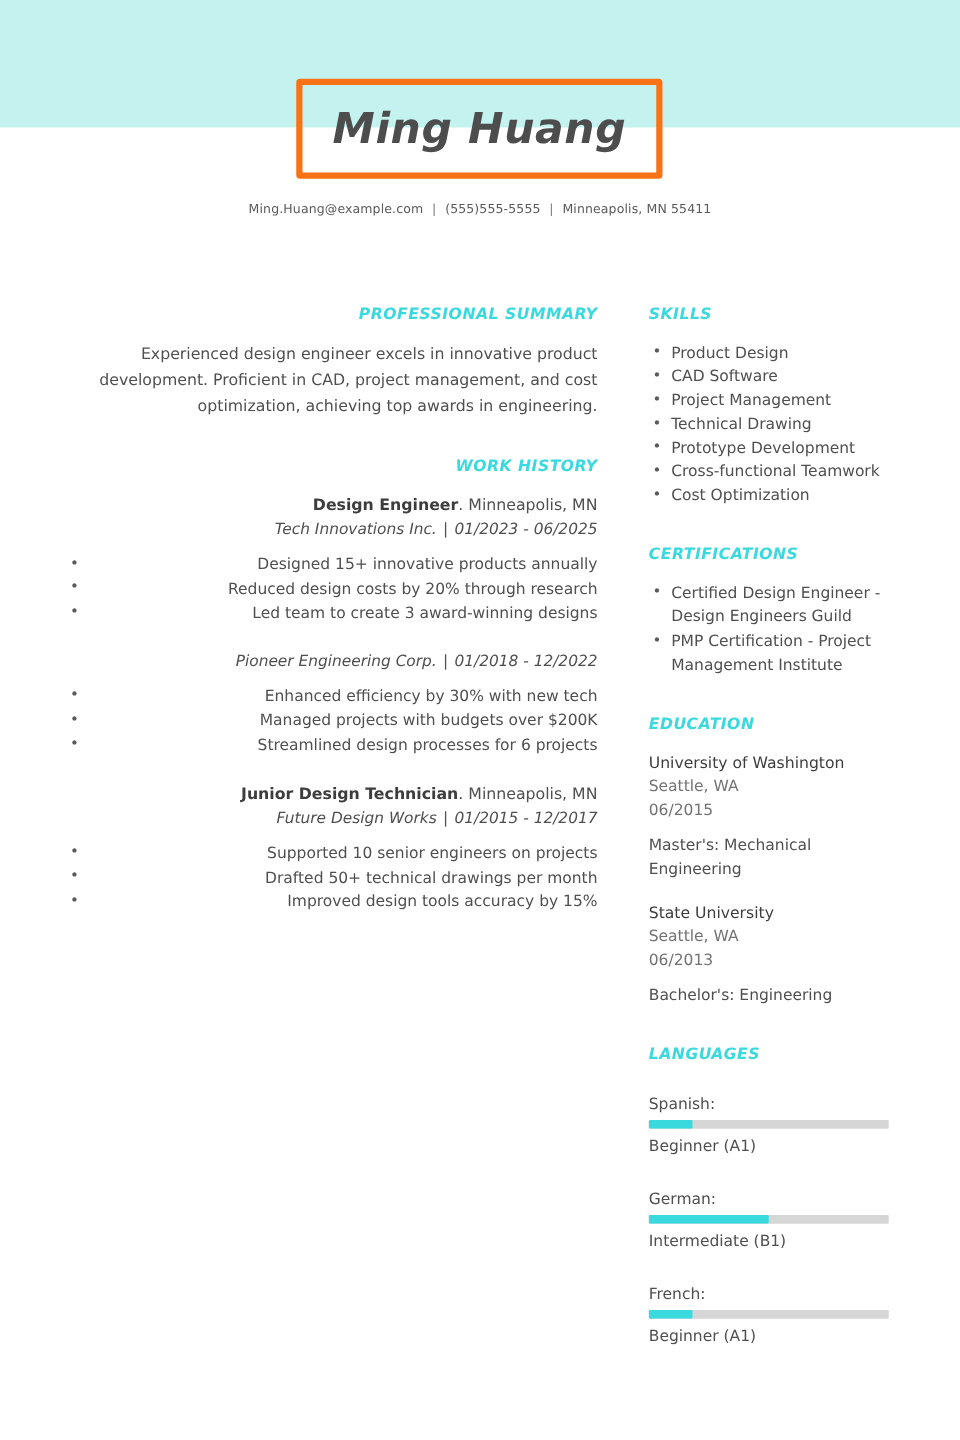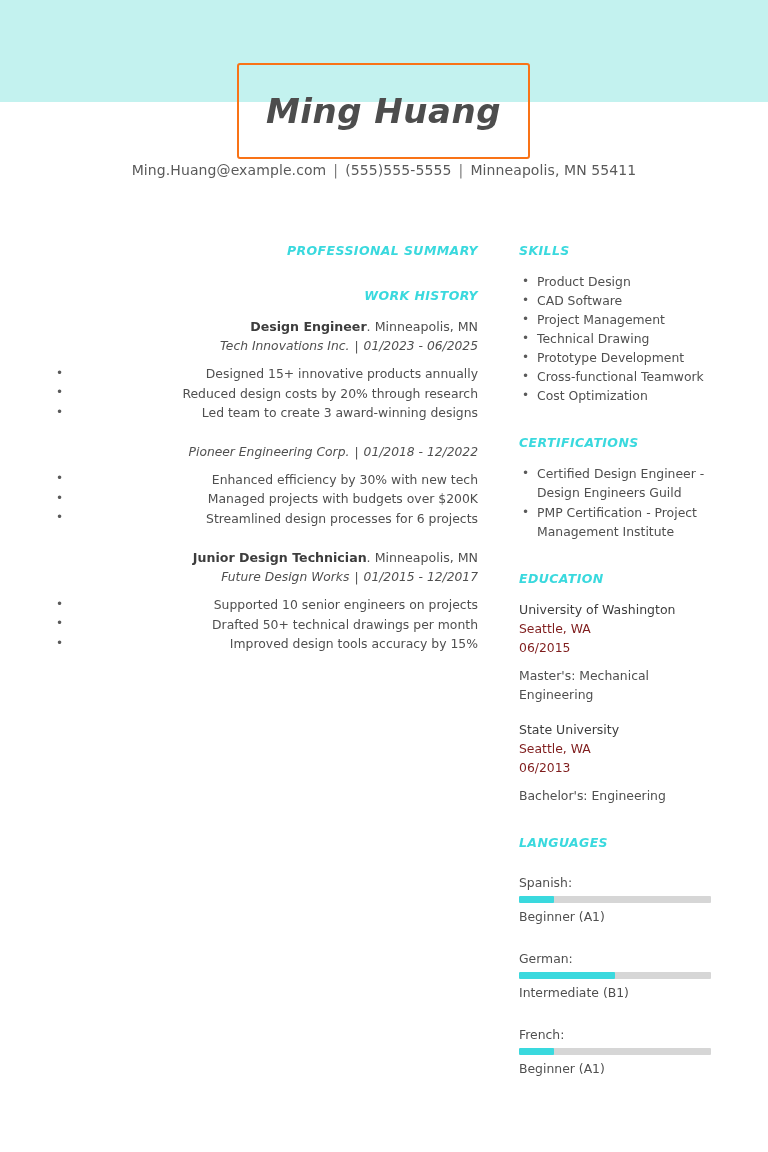--- a/index.html
+++ b/index.html
@@ -29,23 +29,23 @@
     top: 0;
     width: 768px;
     height: 102px;
     background: #c3f2ef;
   }
   .name-box {
     position: absolute;
     left: 237px;
     top: 63px;
     width: 293px;
-    height: 96px;
+    height: 80px;
     box-sizing: border-box;
-    border: 2px solid #f97316;
+    border: 5px solid #f97316;
     border-radius: 3px;
     background: transparent;
     display: flex;
     align-items: center;
     justify-content: center;
   }
   .name-text {
     font-family: "DejaVu Sans", sans-serif;
     font-style: italic;
     font-weight: bold;
@@ -53,21 +53,21 @@
     letter-spacing: 0.5px;
     color: #4d4d4d;
     white-space: nowrap;
   }
   .contact-line {
     position: absolute;
     left: 0;
     top: 162px;
     width: 768px;
     text-align: center;
-    font-size: 14px;
+    font-size: 10px;
     color: #5a5a5a;
     letter-spacing: 0.1px;
   }
   .contact-sep {
     display: inline-block;
     padding: 0 7px;
     color: #7a7a7a;
   }
 
   
@@ -184,21 +184,21 @@
   .edu-entry { margin-bottom: 16px; }
   .edu-school {
     font-weight: normal;
     font-size: 12.5px;
     line-height: 19px;
     color: #3d3d3d;
   }
   .edu-loc, .edu-date {
     font-size: 12.4px;
     line-height: 19px;
-    color: #7f1d1d;
+    color: #737373;
   }
   .edu-degree {
     font-size: 12.4px;
     line-height: 19px;
     color: #4f4f4f;
     margin-top: 9px;
   }
 
   
   .lang-entry { margin-bottom: 12px; margin-top: 23px; }
@@ -239,20 +239,21 @@
   </div>
 
   <div class="contact-line">
     <span>Ming.Huang@example.com</span><span class="contact-sep">|</span><span>(555)555-5555</span><span class="contact-sep">|</span><span>Minneapolis, MN 55411</span>
   </div>
 
   <div class="col-left">
 
     <div class="section">
       <div class="section-title">PROFESSIONAL SUMMARY</div>
+      <p class="summary-text">Experienced design engineer excels in innovative product development. Proficient in CAD, project management, and cost optimization, achieving top awards in engineering.</p>
     </div>
 
     <div class="section">
       <div class="section-title spaced-top">WORK HISTORY</div>
 
       <div class="job">
         <div class="job-line1">
           <span class="job-title">Design Engineer</span><span>.</span>
           <span>Minneapolis, MN</span>
         </div>

